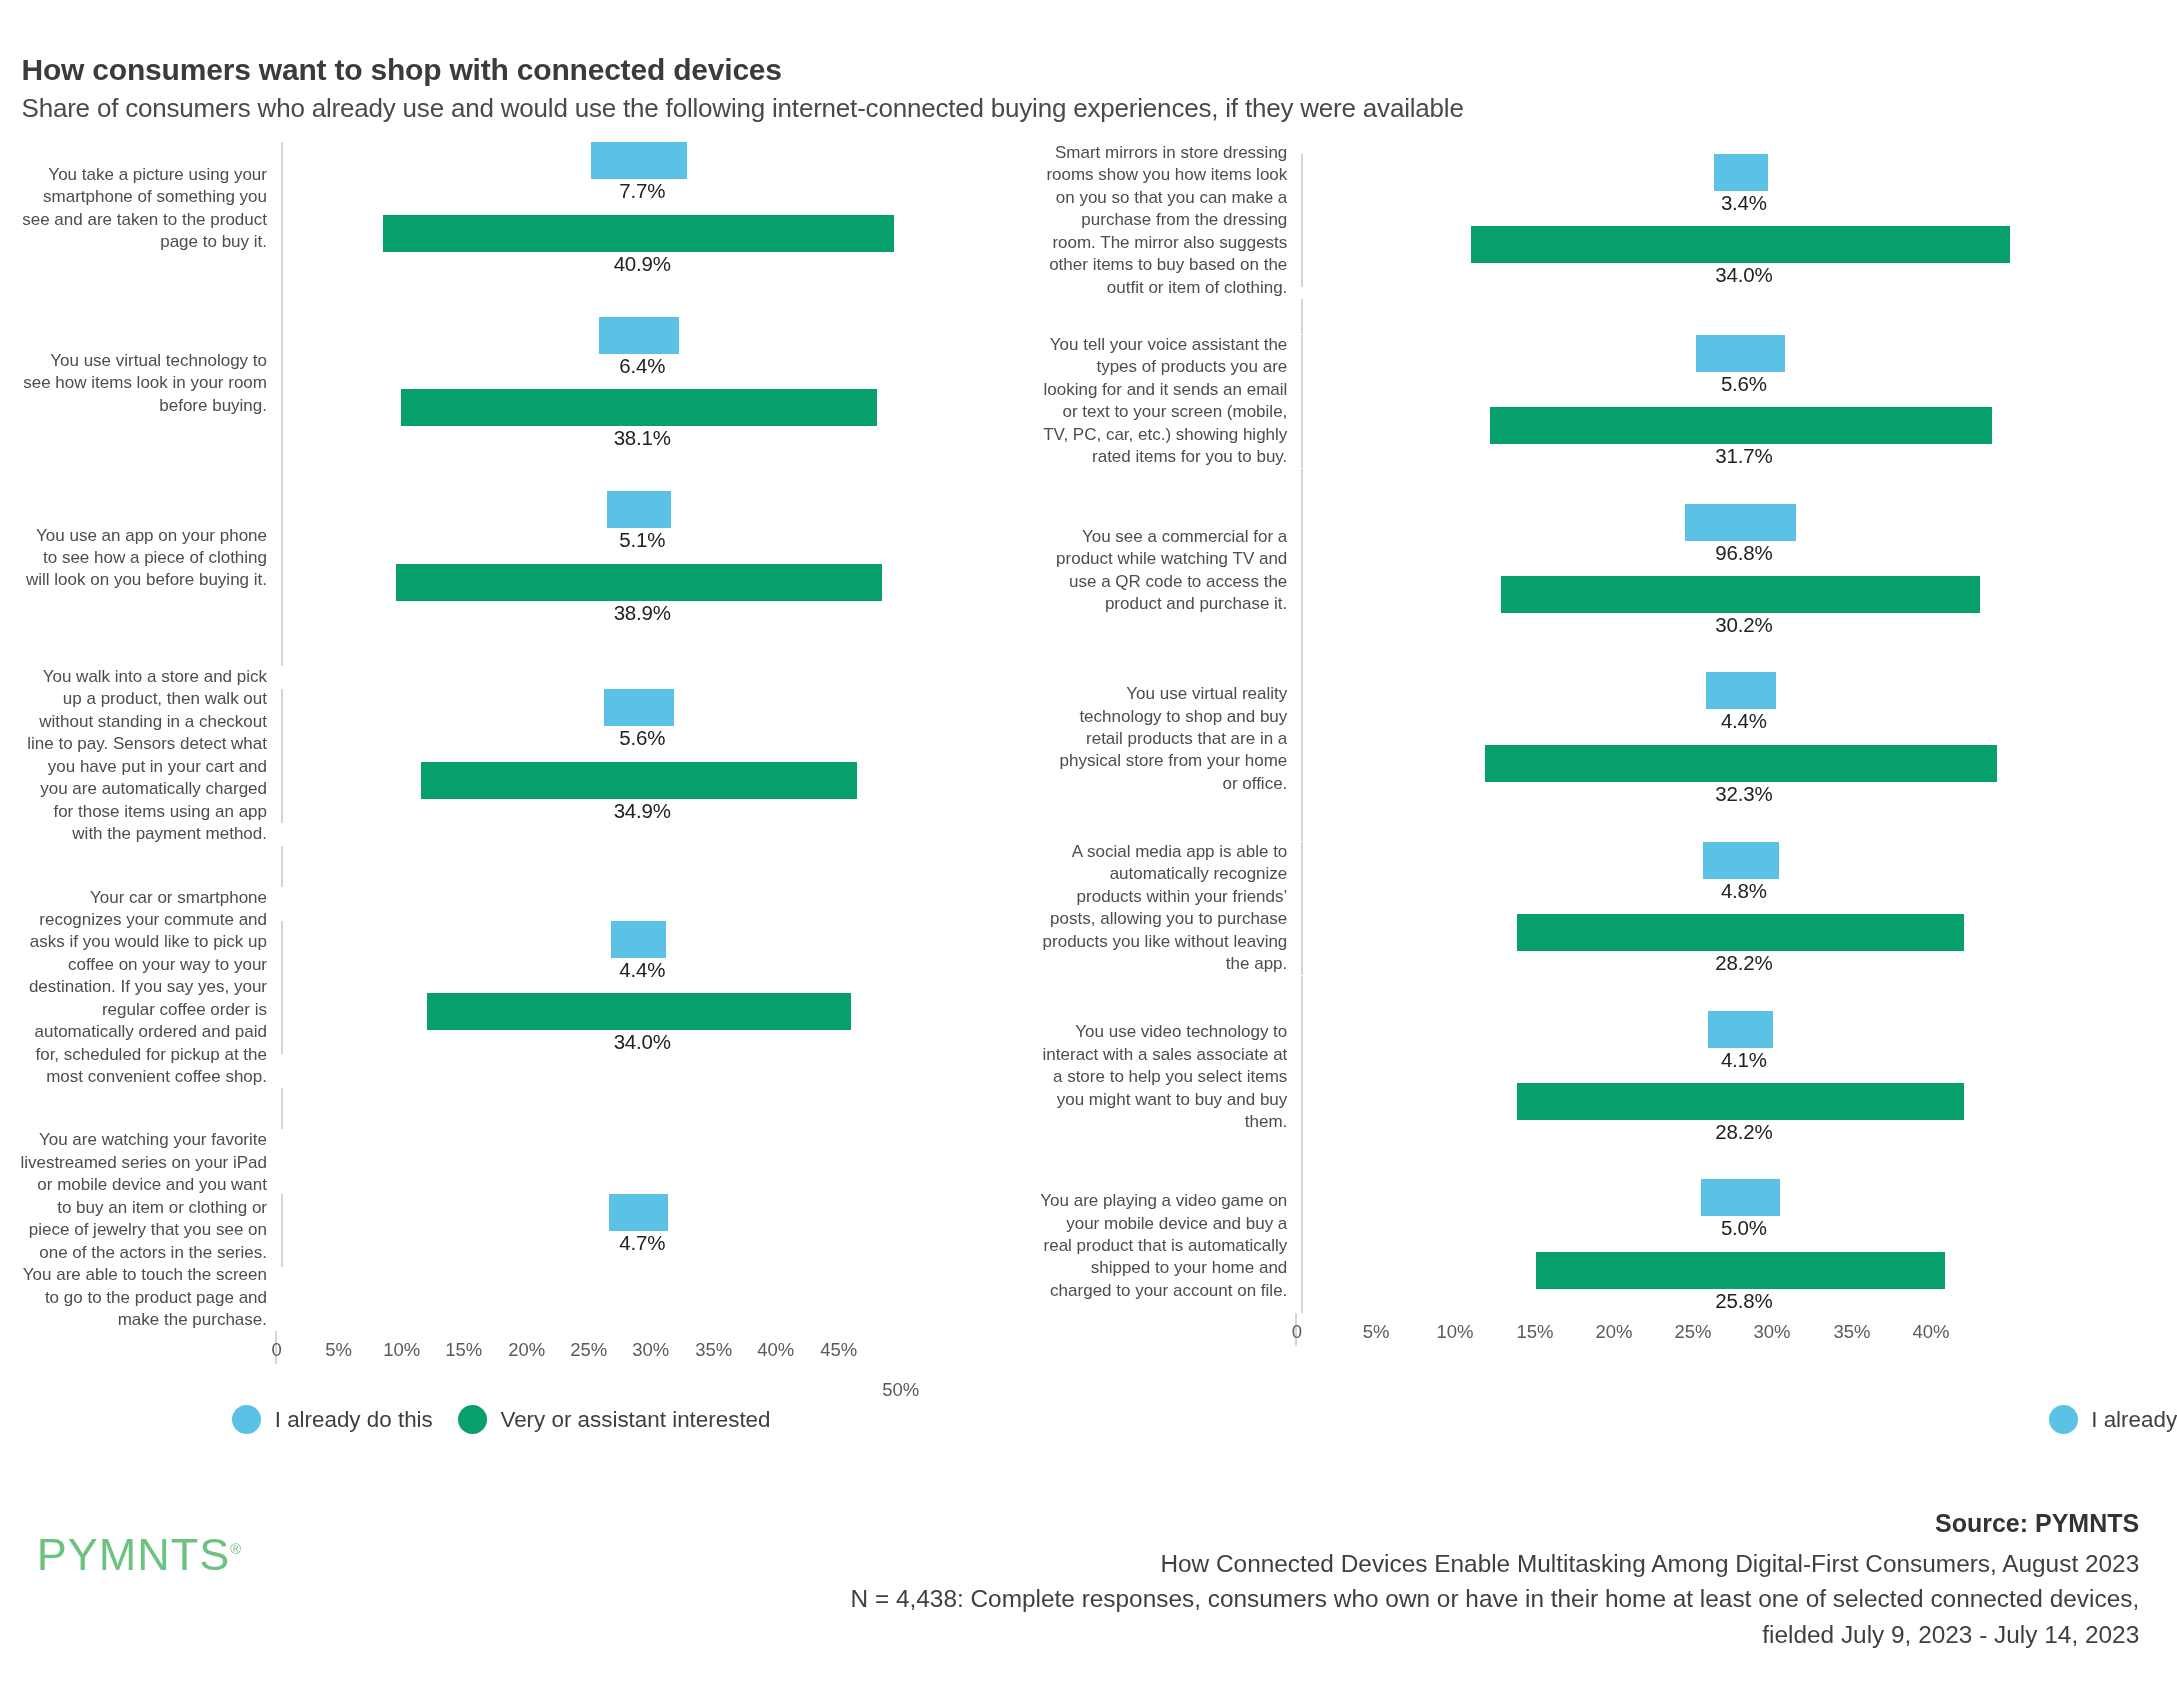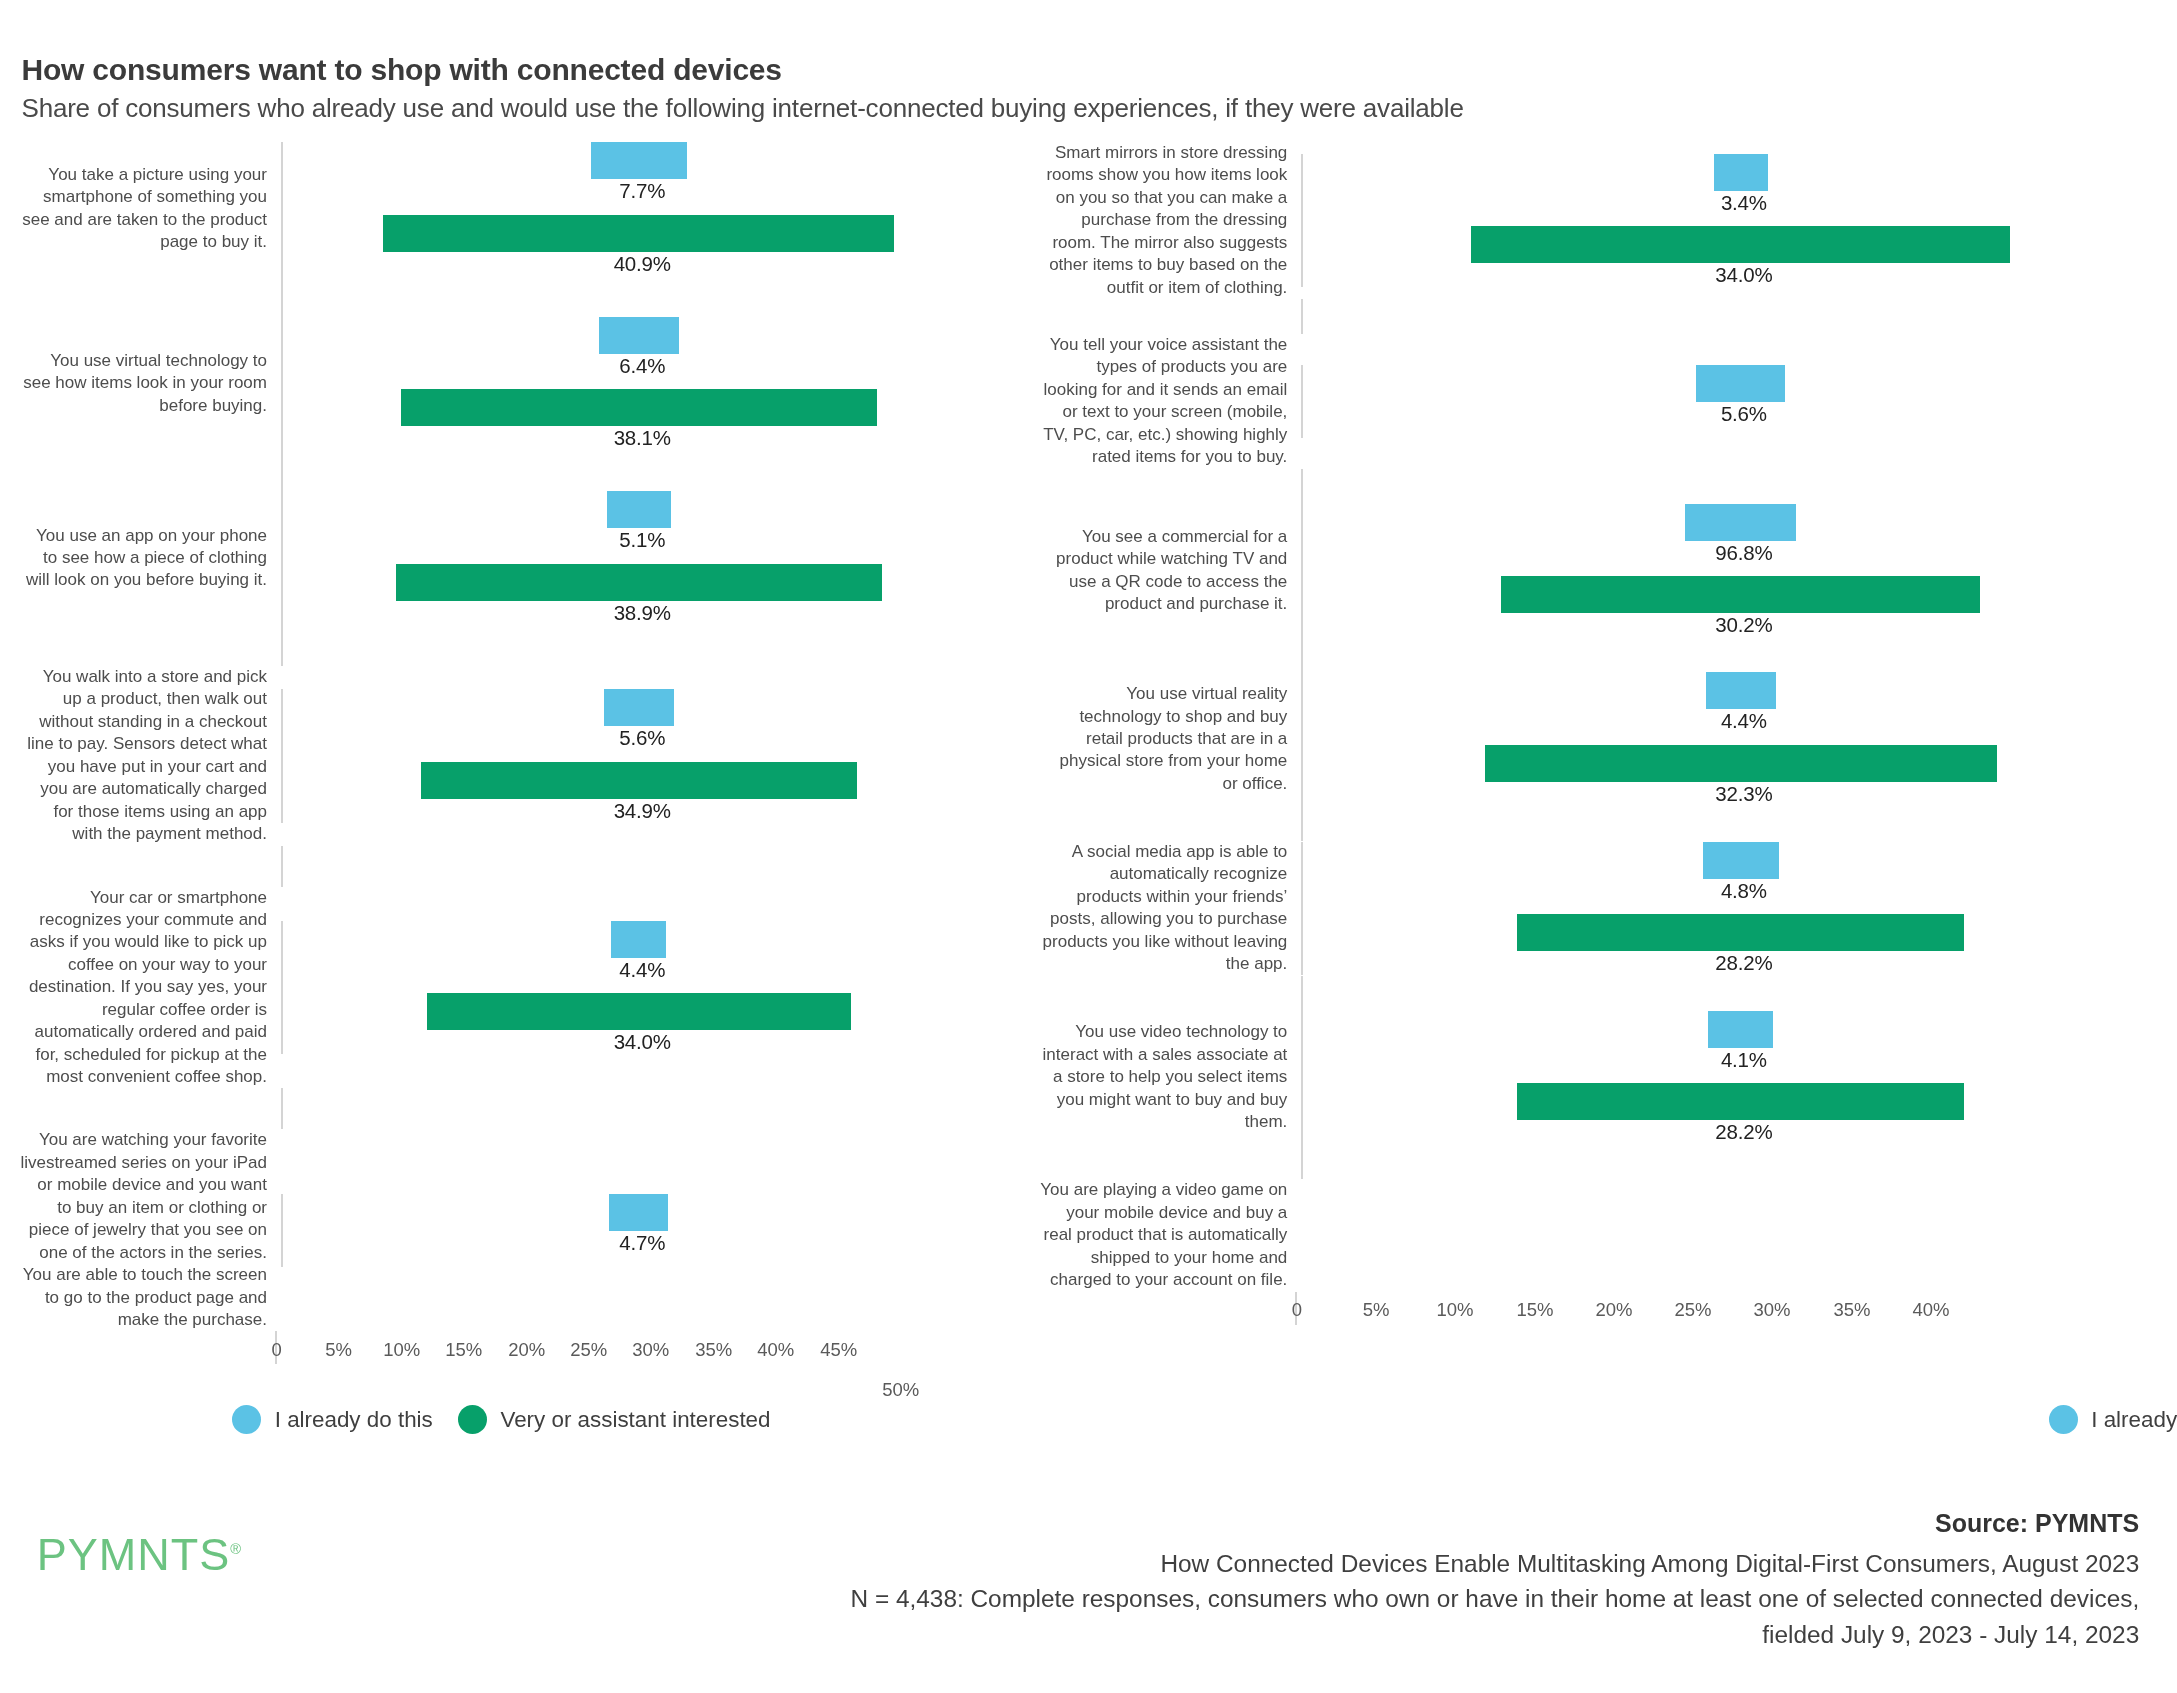--- a/index.html
+++ b/index.html
@@ -341,20 +341,24 @@
           <div class="bars-area" style="height: 35px;"></div>
         </div>
         <div class="cat-group">
           <div class="cat-label">You tell your voice assistant the types of products you are looking for and it sends an email or text to your screen (mobile, TV, PC, car, etc.) showing highly rated items for you to buy.</div>
           <div class="bars-area">
             <div class="bar-row">
               <div class="bar already" style="width: 89px; background: rgb(91, 194, 229);"></div>
               <span class="bar-value">5.6%</span>
             </div>
             <div class="bar-gap"></div>
+            <div class="bar-row">
+              <div class="bar interested" style="width: 502px; background: rgb(7, 160, 106);"></div>
+              <span class="bar-value">31.7%</span>
+            </div>
           </div>
         </div>
         <div class="cat-group">
           <div class="cat-label" style="padding: 0px;"></div>
           <div class="bars-area" style="height: 35px;"></div>
         </div>
         <div class="cat-group">
           <div class="cat-label">You see a commercial for a product while watching TV and use a QR code to access the product and purchase it.</div>
           <div class="bars-area">
             <div class="bar-row">
@@ -421,20 +425,31 @@
               <span class="bar-value">28.2%</span>
             </div>
           </div>
         </div>
         <div class="cat-group">
           <div class="cat-label" style="padding: 0px;"></div>
           <div class="bars-area" style="height: 35px;"></div>
         </div>
         <div class="cat-group">
           <div class="cat-label">You are playing a video game on your mobile device and buy a real product that is automatically shipped to your home and charged to your account on file.</div>
+          <div class="bars-area">
+            <div class="bar-row">
+              <div class="bar already" style="width: 79px; background: rgb(91, 194, 229);"></div>
+              <span class="bar-value">5.0%</span>
+            </div>
+            <div class="bar-gap"></div>
+            <div class="bar-row">
+              <div class="bar interested" style="width: 409px; background: rgb(7, 160, 106);"></div>
+              <span class="bar-value">25.8%</span>
+            </div>
+          </div>
         </div>
       </div>
     <div class="axis-row">
       <div class="axis-spacer"></div>
       <div class="axis-track" id="axis-right" style="width: 692px;">
           <span class="tick" style="left: 0px;">0</span>
           <span class="tick" style="left: 79px;">5%</span>
           <span class="tick" style="left: 158px;">10%</span>
           <span class="tick" style="left: 238px;">15%</span>
           <span class="tick" style="left: 317px;">20%</span>

